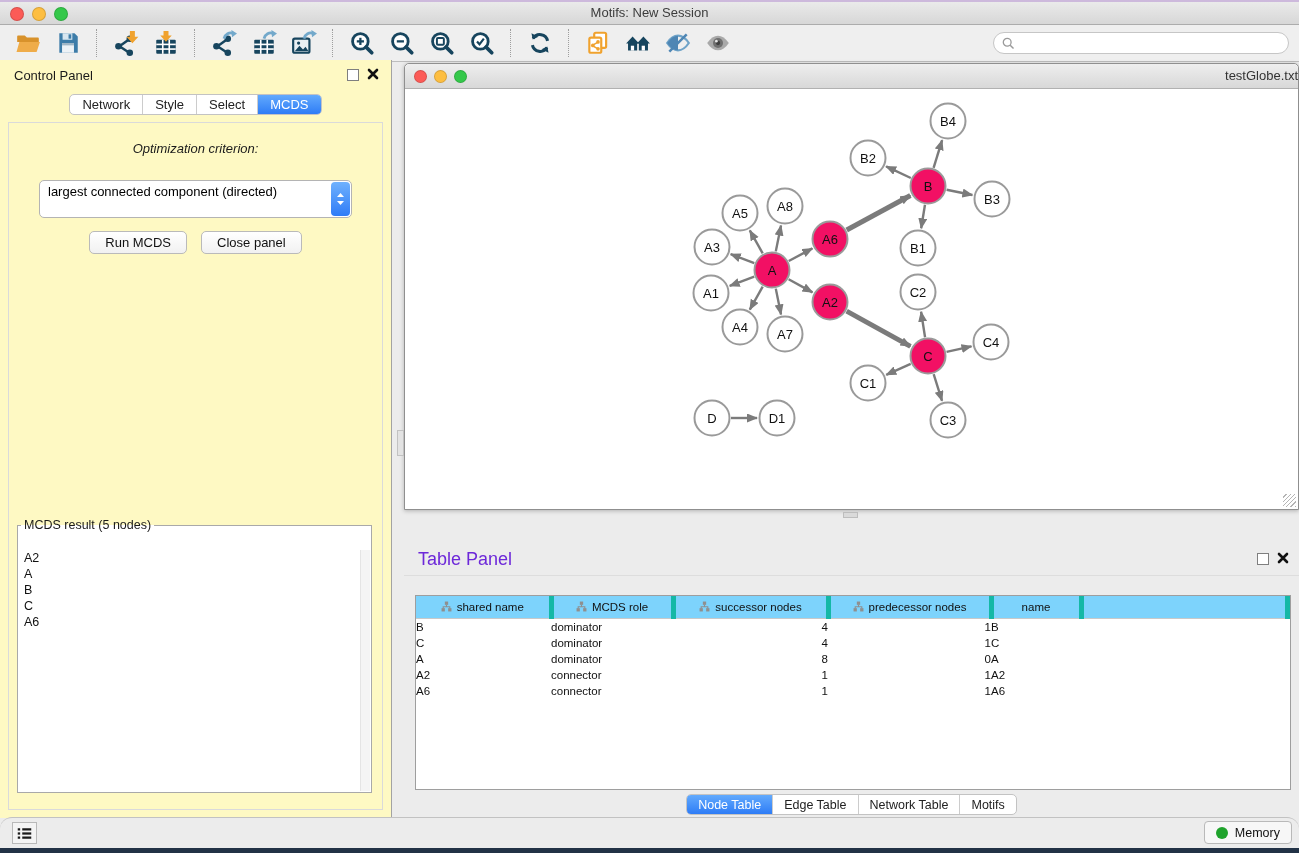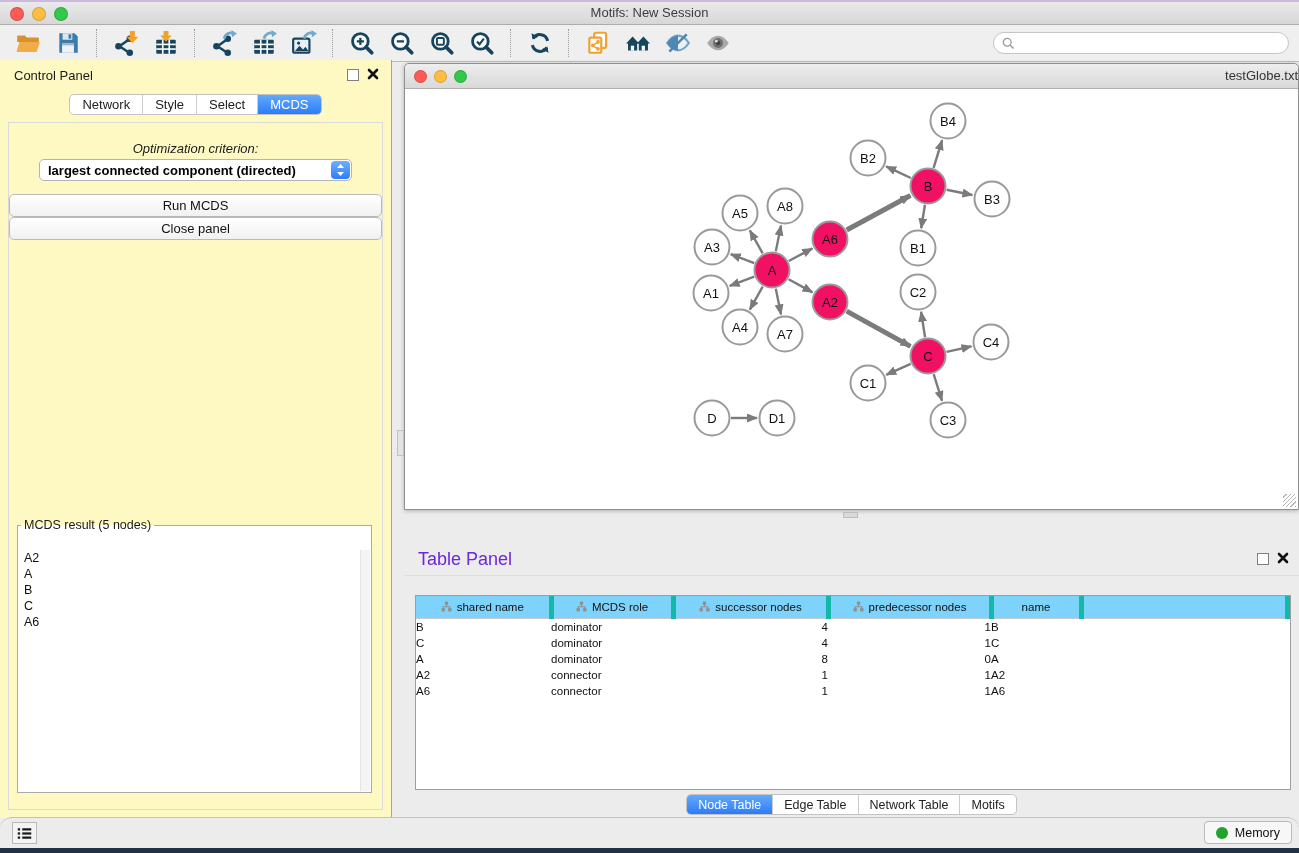--- a/index.html
+++ b/index.html
@@ -25,24 +25,24 @@
   .panel-float{position:absolute;top:9px;width:10px;height:10px;border:1.5px solid #7F7F7F;background:#fff;}
   .panel-close{position:absolute;top:8px;width:12px;height:12px;}
   .cp-header .panel-float{right:32px;} .cp-header .panel-close{right:12px;}
   .seg-row{display:flex;justify-content:center;margin-top:2px;position:relative;z-index:2;}
   .seg{display:flex;border:1px solid #C3C3C3;border-radius:5px;background:#fff;overflow:hidden;height:21px;box-sizing:border-box;}
   .seg-item{padding:2px 12px;font-size:13px;line-height:16px;border-left:1px solid #CCC;color:#222;white-space:nowrap;}
   .seg-item:first-child{border-left:none;}
   .seg-item.sel{background:linear-gradient(#62AAFD,#2E7CF6);color:#fff;}
   .cp-body{position:absolute;left:8px;right:8px;top:62px;bottom:8px;border:1px solid #DADADA;}
   .opt-label{margin-top:18px;text-align:center;font-size:13px;color:#1A1A1A;font-style:italic;}
-  .mac-select{position:relative;margin:3px auto 0;width:313px;height:22px;background:#fff;border:1px solid #B4B4B4;border-radius:5px;font-size:13px;box-sizing:border-box;font-weight:bold;}
+  .mac-select{position:relative;margin:24px auto 0;width:313px;height:38px;background:#fff;border:1px solid #B4B4B4;border-radius:5px;font-size:13px;box-sizing:border-box;}
   .mac-select .val{display:block;padding:3px 26px 0 8px;white-space:nowrap;overflow:hidden;}
   .stepper{position:absolute;right:1px;top:1px;bottom:1px;width:19px;border-radius:4px;background:linear-gradient(#6FB1FD,#2F7CF7);display:flex;align-items:center;justify-content:center;}
-  .btn-row{display:flex;justify-content:center;gap:0;margin-top:13px;flex-direction:column;}
+  .btn-row{display:flex;justify-content:center;gap:14px;margin-top:13px;}
   .mac-btn{background:linear-gradient(#FFFFFF,#F1F1F1);border:1px solid #BABABA;border-radius:5px;font-size:13px;padding:3px 15px;color:#111;font-family:inherit;}
   fieldset.result{position:absolute;left:8px;right:10px;top:395px;bottom:16px;border:1px solid #A9A9A9;margin:0;padding:0;background:#fff;}
   fieldset.result legend{margin-left:3px;padding:0 3px;font-size:12.5px;color:#1A1A1A;}
   .result-list{position:absolute;left:1px;right:1px;top:18px;bottom:1px;background:#fff;overflow:hidden;}
   .list-item{font-size:12.5px;line-height:16px;padding-left:5px;color:#111;}
   .vtrack{position:absolute;top:18px;right:1px;bottom:1px;width:9px;background:#F4F4F4;border-left:1px solid #E4E4E4;}
   
   .network-window{position:absolute;left:404px;top:63px;width:895px;height:447px;background:#fff;border:1px solid #8F8F8F;border-radius:5px 5px 0 0;box-shadow:0 1px 4px rgba(0,0,0,.25);box-sizing:border-box;}
   .nw-titlebar{height:24px;background:linear-gradient(#EEEEEE,#D8D8D8);border-bottom:1px solid #B1B1B1;border-radius:5px 5px 0 0;position:relative;}
   .nw-titlebar .lights{top:6px;left:9px;gap:7px;}

